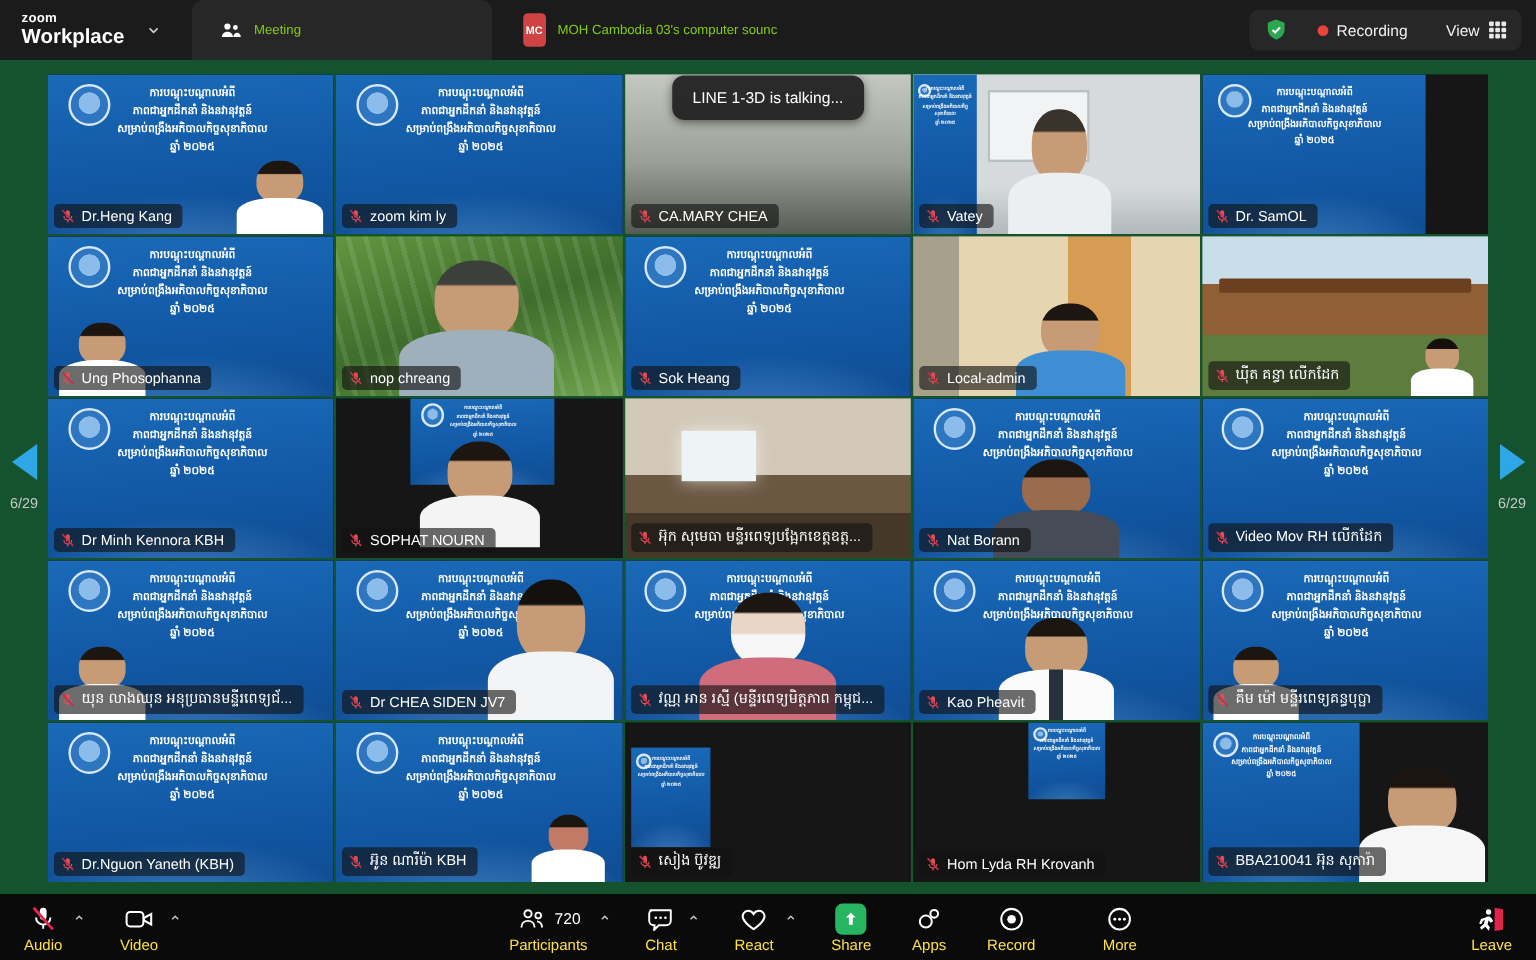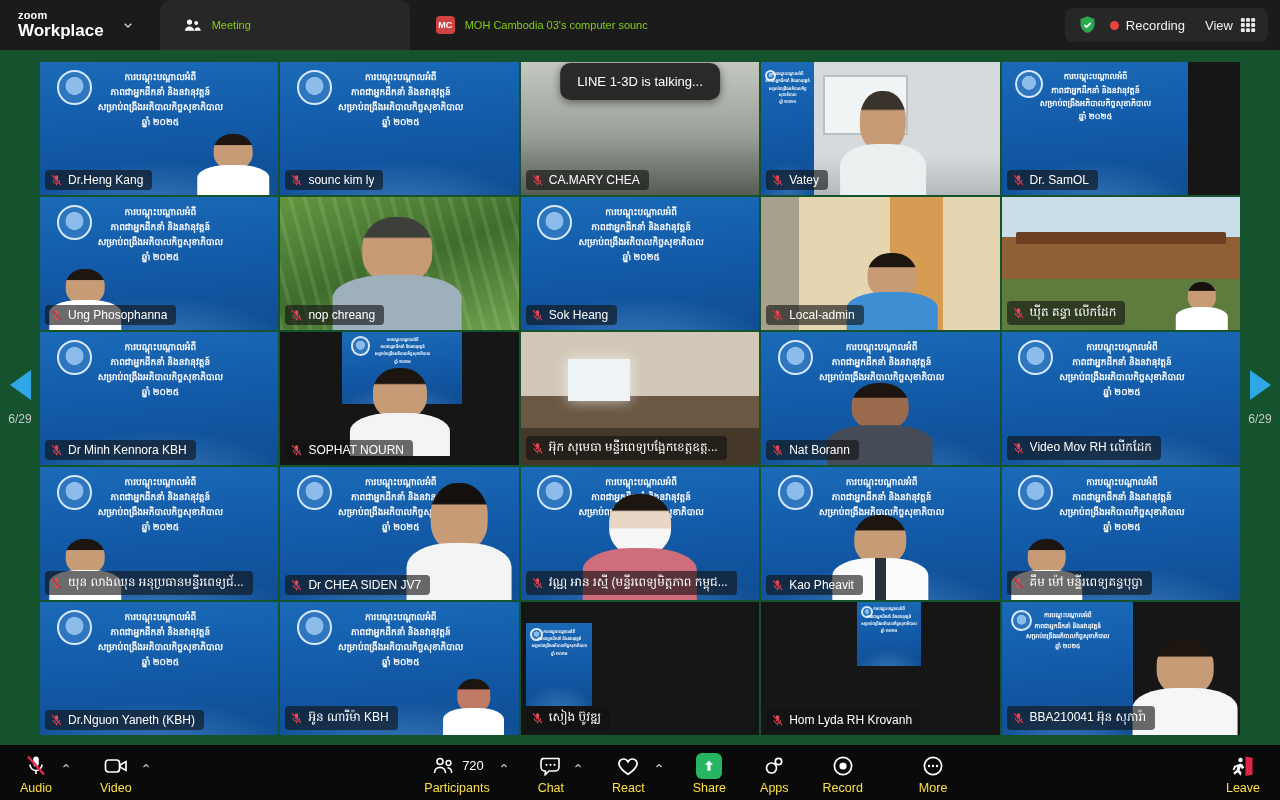--- a/index.html
+++ b/index.html
@@ -11,23 +11,23 @@
   .topbar{position:absolute;top:0;left:0;right:0;height:50px;background:#1b1b1b;
     display:flex;align-items:center;padding-left:18px;}
   .logo{display:flex;flex-direction:column;line-height:1.05;cursor:default;}
   .logo .lz{font-size:11px;font-weight:bold;letter-spacing:.2px;}
   .logo .lw{font-size:17px;font-weight:bold;}
   .logo-chev{margin-left:16px;display:flex;align-items:center;}
   .tab{height:100%;display:flex;align-items:center;gap:10px;}
   .tab.meeting{margin-left:24px;width:250px;background:#272727;border-radius:10px 10px 0 0;padding-left:22px;}
   .tab.sound{padding-left:26px;flex:1;min-width:0;}
   .tab .tlabel{font-size:11px;color:#84cc16;white-space:nowrap;overflow:hidden;text-overflow:ellipsis;}
-  .mc-badge{width:19px;height:18px;border-radius:4px;background:#cf4343;color:#fff;
+  .mc-badge{width:19px;height:28px;border-radius:4px;background:#cf4343;color:#fff;
     font-size:9px;font-weight:bold;display:flex;align-items:center;justify-content:center;flex:0 0 auto;}
-  .top-right{margin-right:12px;display:flex;align-items:center;gap:12px;background:#272727;
+  .top-right{margin-right:12px;display:flex;align-items:center;gap:24px;background:#272727;
     border-radius:8px;padding:0 12px;height:34px;flex:0 0 auto;}
   .rec-group{display:flex;align-items:center;gap:7px;}
   .rec-dot{width:9px;height:9px;border-radius:50%;background:#e8453c;}
   .rec-label{font-size:13px;color:#f0f0f0;}
   .view-btn{display:flex;align-items:center;gap:7px;margin-left:8px;cursor:pointer;}
   .view-label{font-size:13px;color:#f0f0f0;}
 
   
   .stage{position:absolute;top:50px;bottom:55px;left:0;right:0;background:#14532d;}
   .grid{width:1200px;margin:12px auto 0;display:grid;grid-template-columns:repeat(5,1fr);
@@ -211,21 +211,21 @@
               <div>ឆ្នាំ ២០២៥</div>
             </div>
           </div>
           <div class="name-tag">
   <svg width="13" height="13" viewBox="0 0 16 16">
     <rect x="6" y="1.5" width="4" height="7.5" rx="2" fill="#e05252"></rect>
     <path d="M4 7.5a4 4 0 0 0 8 0" stroke="#e05252" stroke-width="1.2" fill="none"></path>
     <line x1="8" y1="11.5" x2="8" y2="14" stroke="#e05252" stroke-width="1.2"></line>
     <line x1="2.5" y1="1.5" x2="13.5" y2="13.5" stroke="#c62f4e" stroke-width="1.8"></line>
   </svg>
-<span class="pname">sounc kim ly</span>
+<span class="pname">zoom kim ly</span>
           </div>
         </div>
         <div class="tile bg-wall">
           <div class="toast">LINE 1-3D is talking...</div>
           <div class="name-tag">
   <svg width="13" height="13" viewBox="0 0 16 16">
     <rect x="6" y="1.5" width="4" height="7.5" rx="2" fill="#e05252"></rect>
     <path d="M4 7.5a4 4 0 0 0 8 0" stroke="#e05252" stroke-width="1.2" fill="none"></path>
     <line x1="8" y1="11.5" x2="8" y2="14" stroke="#e05252" stroke-width="1.2"></line>
     <line x1="2.5" y1="1.5" x2="13.5" y2="13.5" stroke="#c62f4e" stroke-width="1.8"></line>

